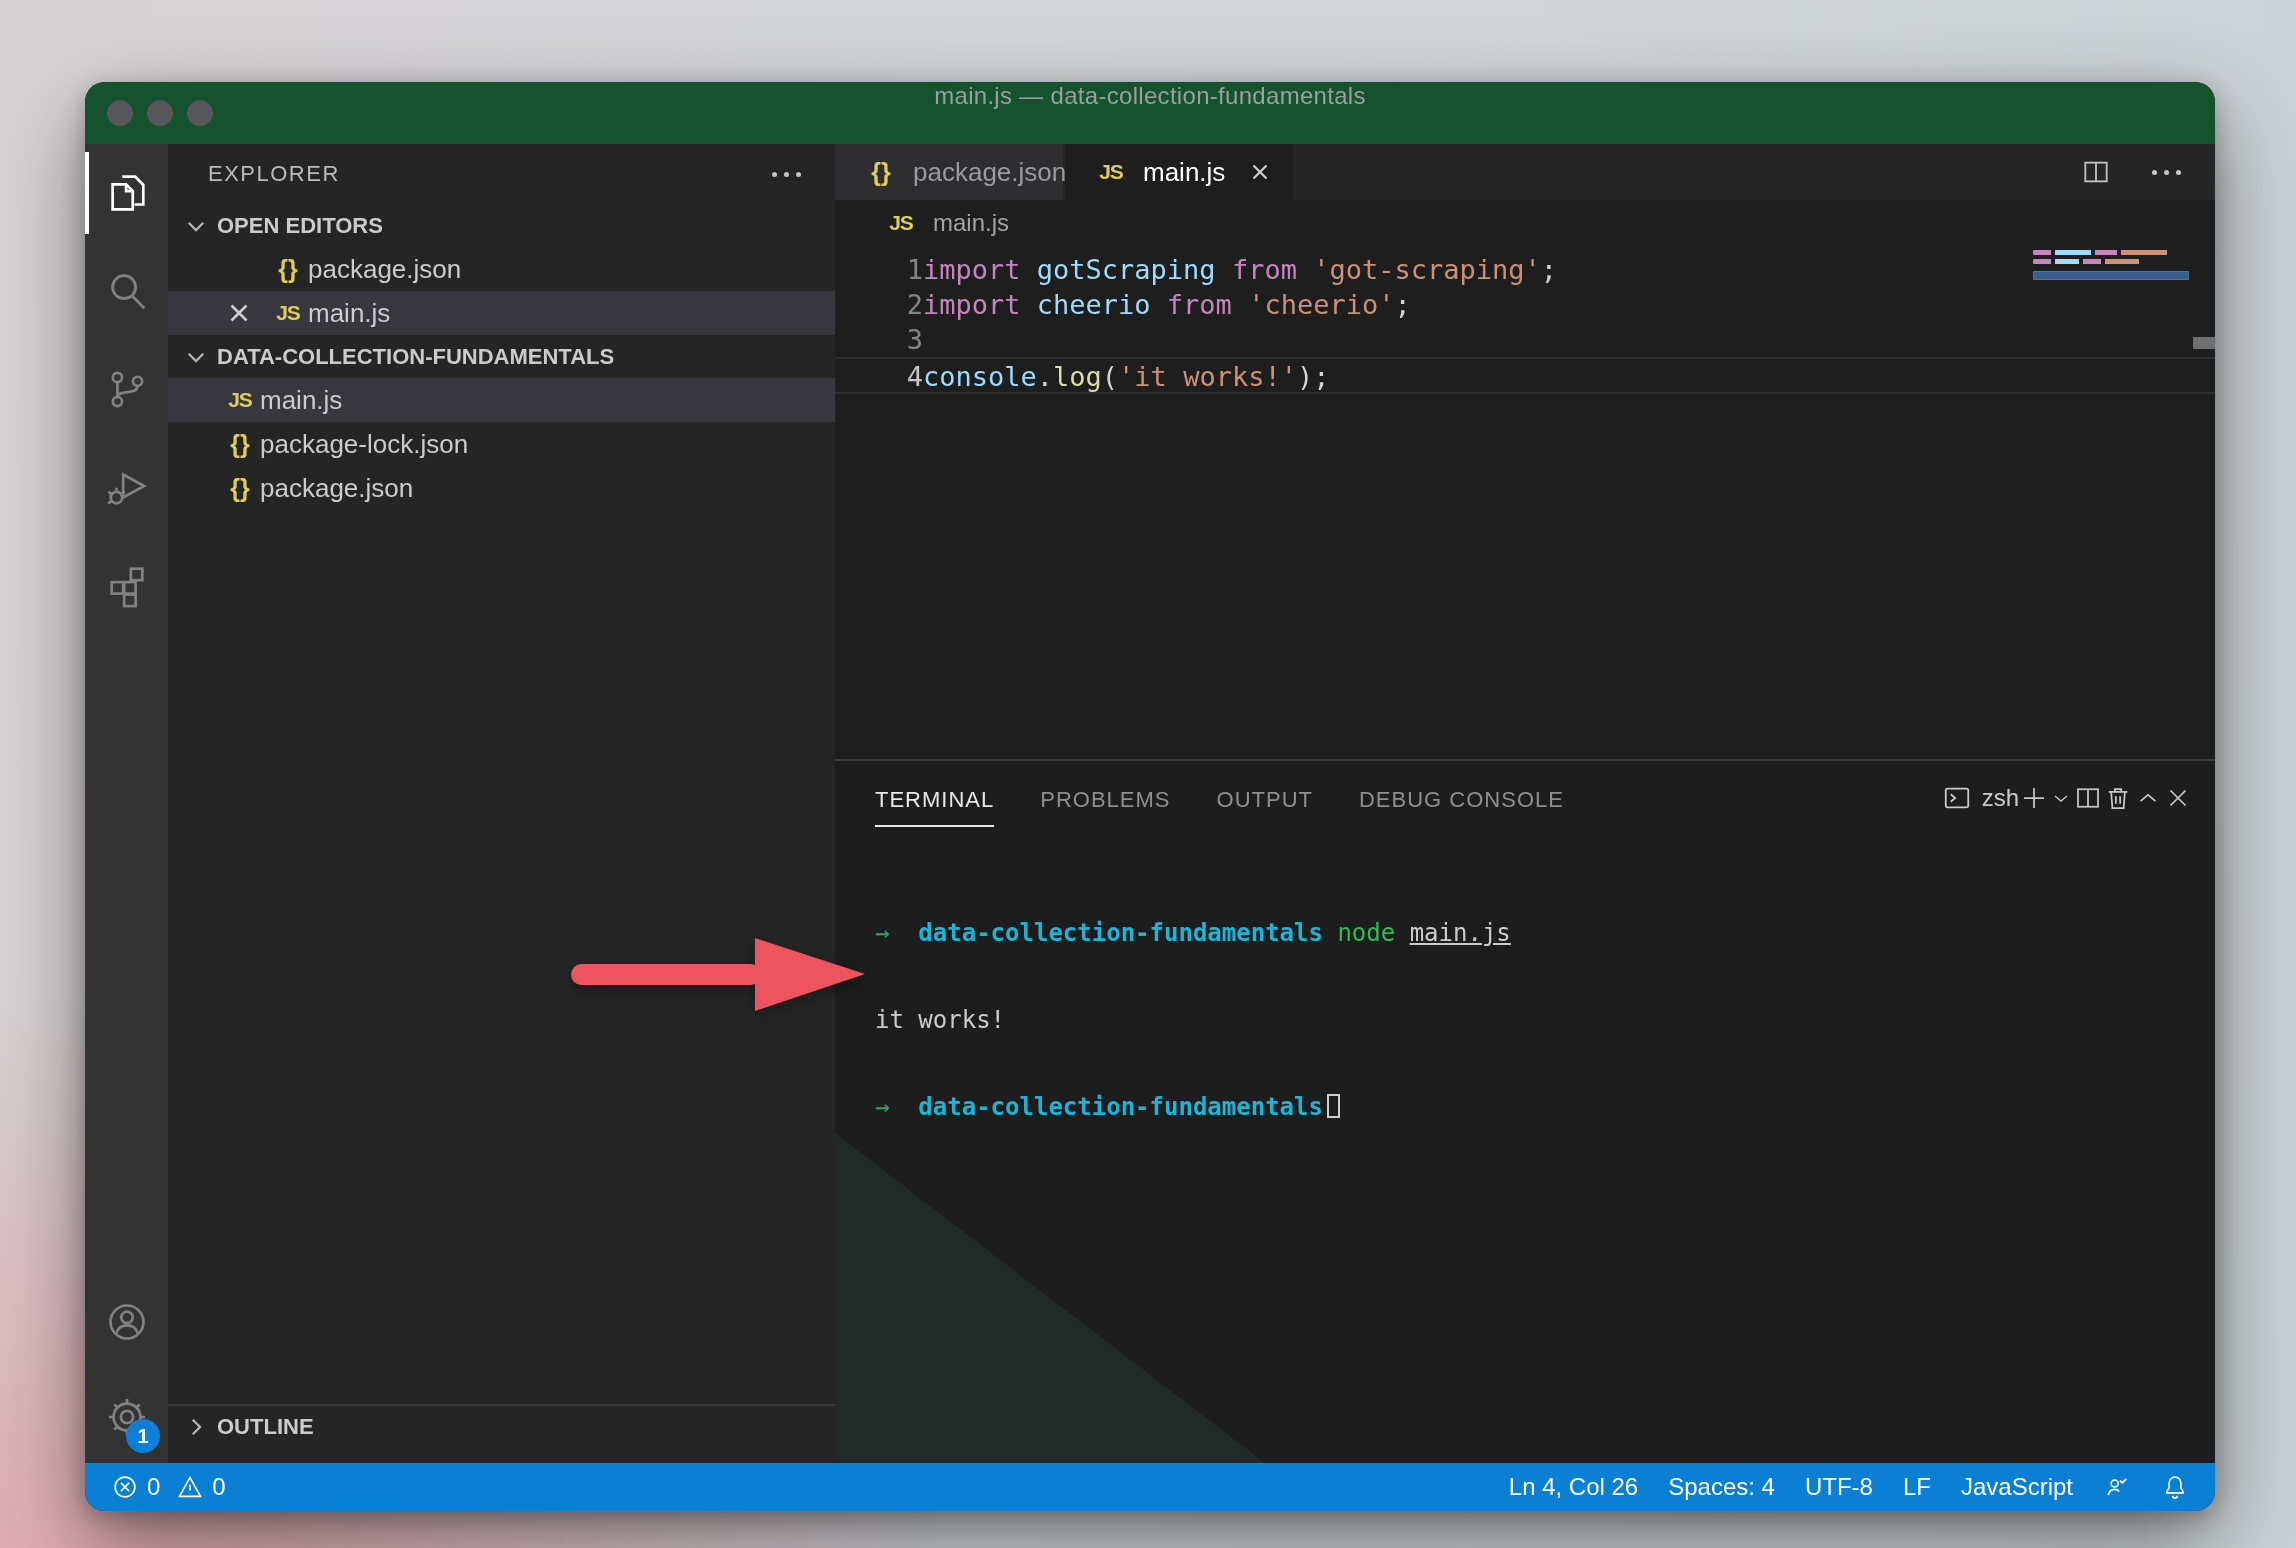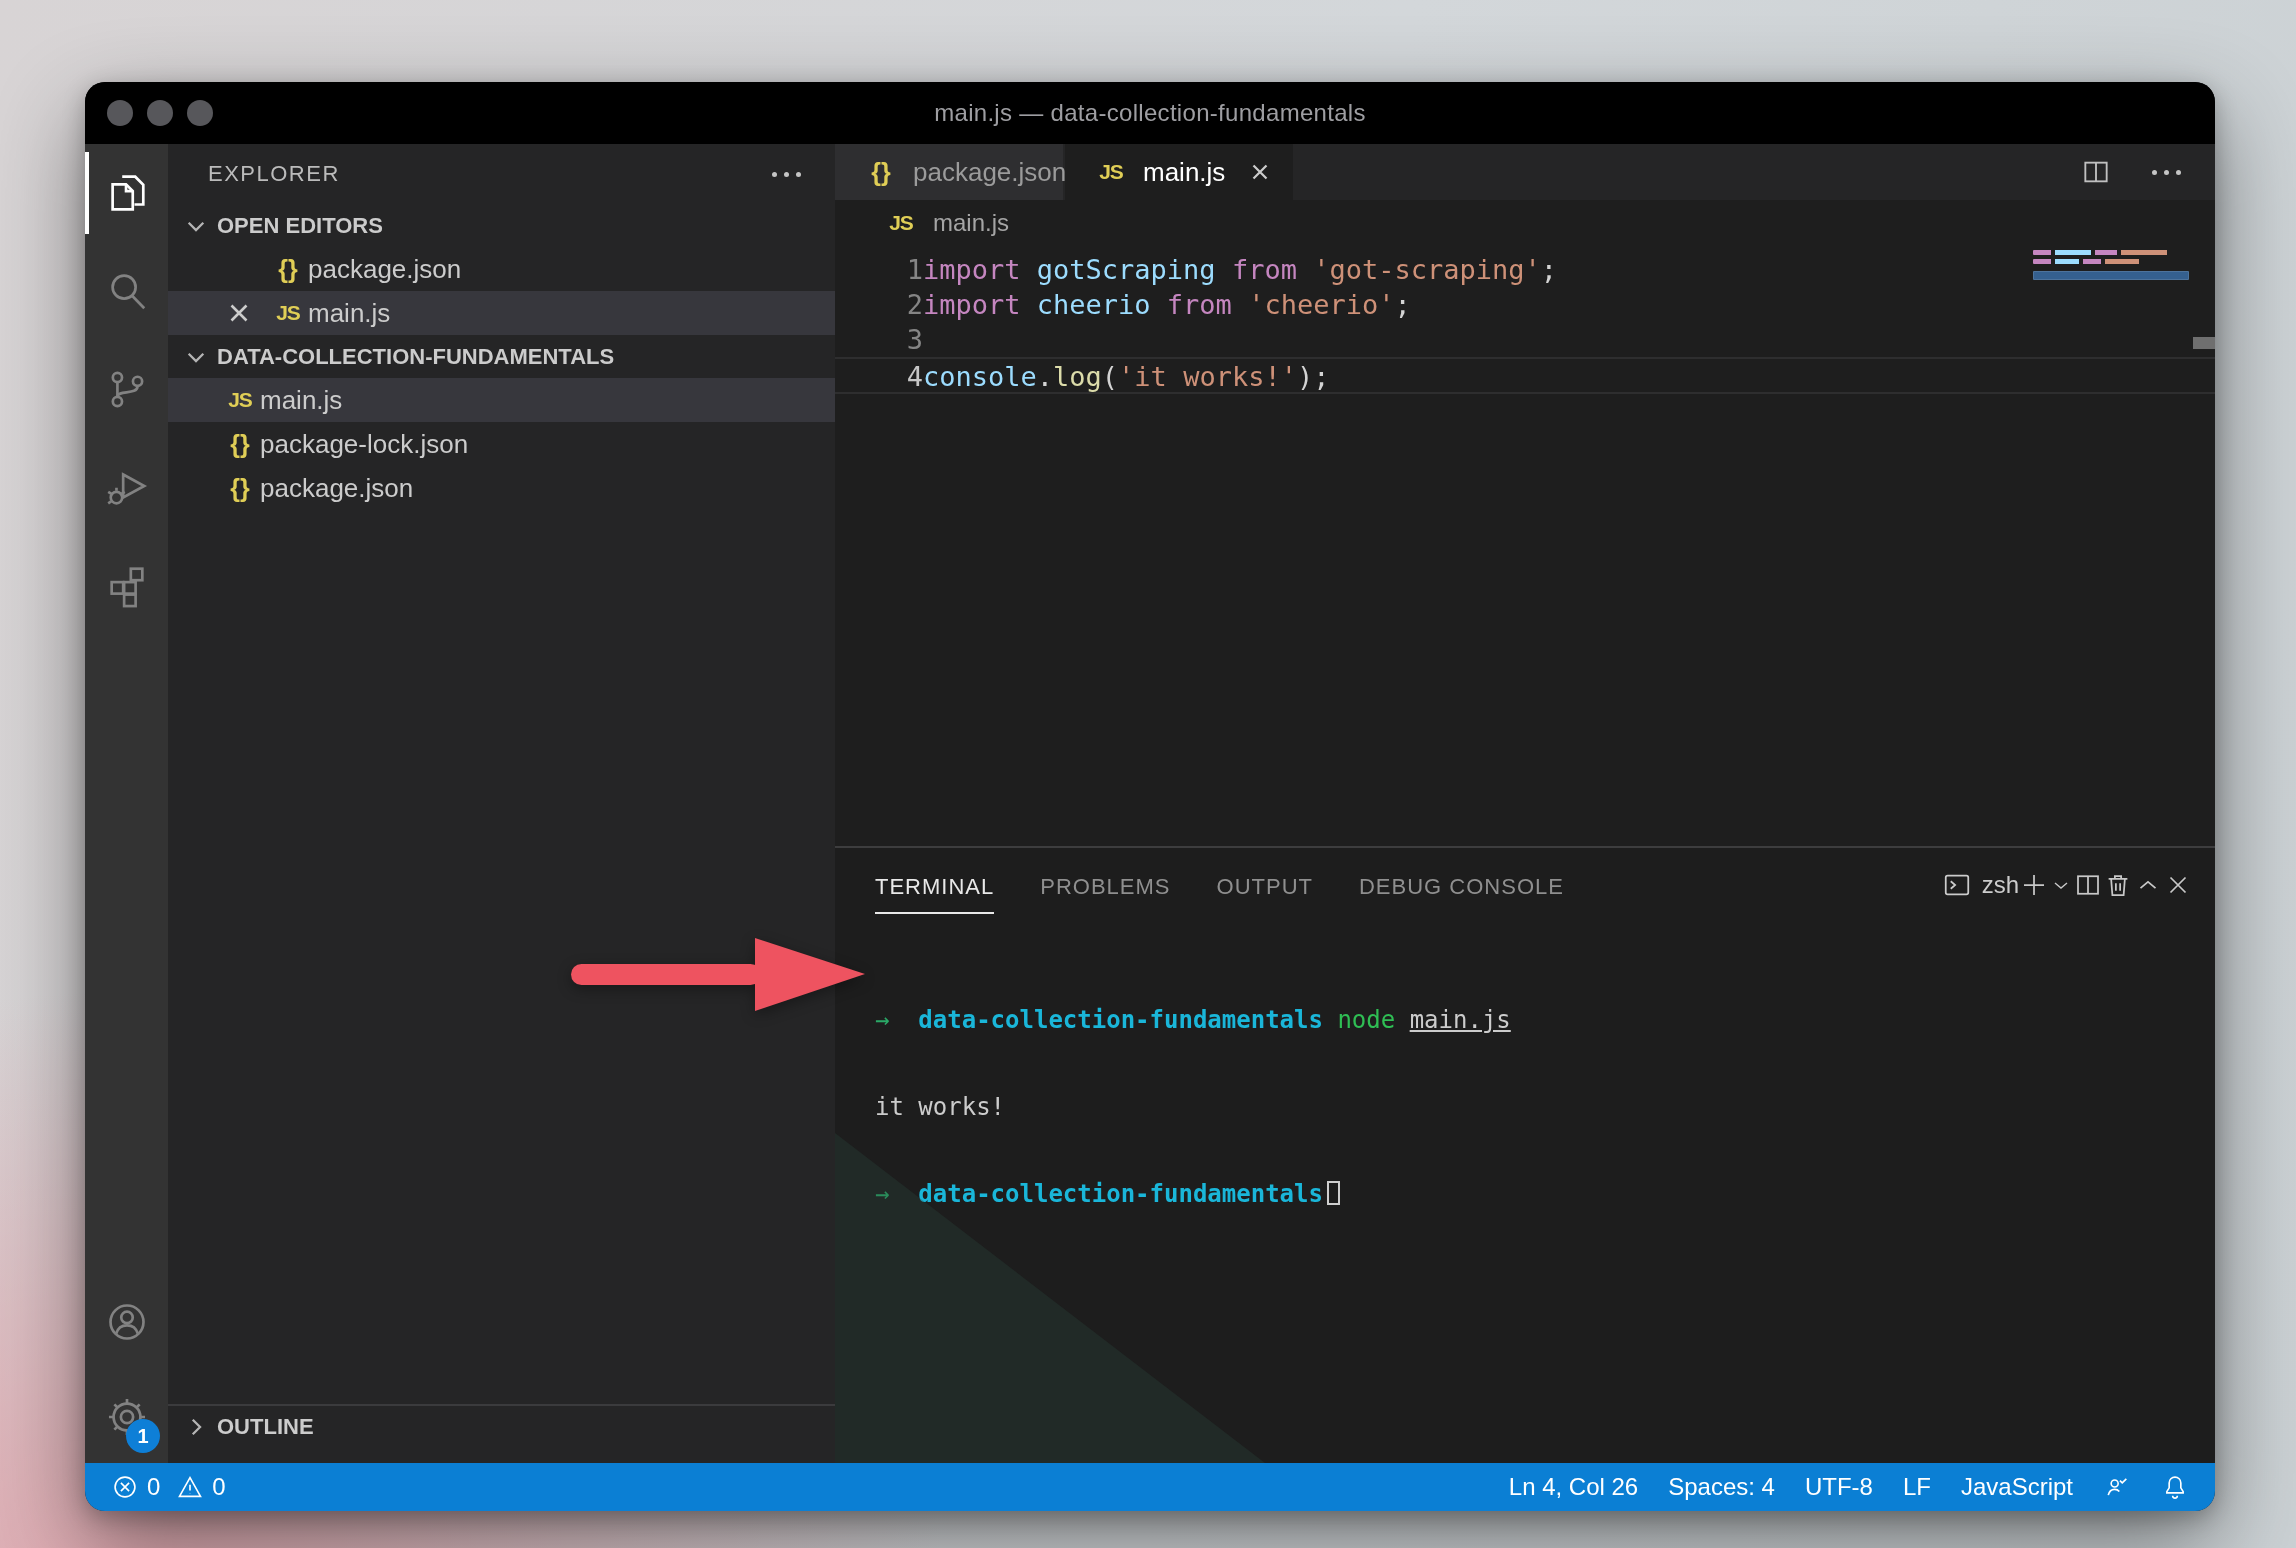--- a/index.html
+++ b/index.html
@@ -10,22 +10,22 @@
       radial-gradient(1300px 950px at 6% 102%, rgba(224,160,168,.85), rgba(224,160,168,0) 62%),
       linear-gradient(100deg,#d8d4d5 0%,#d3d7da 55%,#cbd1d4 100%);
     overflow:hidden; position:relative;
   }
   .window{
     position:absolute; left:85px; top:82px; width:2130px; height:1429px;
     border-radius:20px; background:#1e1e1e;
     box-shadow:0 34px 90px rgba(0,0,0,.45), 0 6px 22px rgba(0,0,0,.25);
   }
   
-  .titlebar{ position:absolute; left:0; top:0; right:0; height:62px; background:#000000;
-    border-radius:20px 20px 0 0; display:flex; align-items:center; }
+  .titlebar{ position:absolute; left:0; top:0; right:0; height:62px; background:#14532d;
+    border-radius:20px 20px 0 0; display:flex; }
   .lights{ position:absolute; left:22px; top:18px; display:flex; gap:14px; }
   .light{ width:26px; height:26px; border-radius:50%; background:#57575b; }
   .wtitle{ width:100%; text-align:center; font-size:24px; color:#9e9ea2; letter-spacing:.3px; }
   
   .main{ position:absolute; left:0; top:62px; right:0; bottom:48px; display:flex; }
   
   .activitybar{ width:83px; background:#333333; display:flex; flex-direction:column; color:#828282; flex:none; }
   .acell{ height:98px; display:flex; align-items:center; justify-content:center; position:relative; cursor:pointer; }
   .acell svg{ width:46px; height:46px; }
   .acell.active{ color:#ffffff; }
@@ -73,21 +73,21 @@
   .tk-str{ color:var(--c-str); } .tk-fg{ color:var(--c-fg); }
   
   .minimap{ position:absolute; top:4px; right:26px; width:156px; }
   .mm{ height:5px; margin-bottom:4px; border-radius:1px; }
   .mm1{ width:140px; background:linear-gradient(90deg,var(--c-kw) 0 18px,transparent 18px 22px,var(--c-var) 22px 58px,transparent 58px 62px,var(--c-kw) 62px 84px,transparent 84px 88px,var(--c-str) 88px 134px,transparent 134px); }
   .mm2{ width:112px; background:linear-gradient(90deg,var(--c-kw) 0 18px,transparent 18px 22px,var(--c-var) 22px 46px,transparent 46px 50px,var(--c-kw) 50px 68px,transparent 68px 72px,var(--c-str) 72px 106px,transparent 106px); }
   .mm4{ width:156px; height:9px; margin-top:7px; background:#35608f; border-radius:1px;
     box-shadow:inset 0 0 0 1px rgba(255,255,255,.12); }
   .ruler-mark{ position:absolute; top:91px; right:0; width:22px; height:12px; background:#6f6f6f; }
   
-  .panel{ height:617px; border-top:2px solid #3d3d3e; background:#1d1d1d; position:relative; flex:none; }
+  .panel{ height:704px; border-top:2px solid #3d3d3e; background:#1d1d1d; position:relative; flex:none; }
   .panel::after{ content:""; position:absolute; left:0; bottom:0; width:430px; height:330px;
     background:rgba(44,72,63,.30); clip-path:polygon(0 0,100% 100%,0 100%); pointer-events:none; }
   .ptabs{ display:flex; gap:46px; padding:26px 0 0 40px; font-size:22px; letter-spacing:1px; color:#8f8f8f; }
   .ptab{ padding-bottom:12px; cursor:pointer; }
   .ptab.active{ color:#e8e8e8; border-bottom:2px solid #e8e8e8; }
   .pactions{ position:absolute; top:22px; right:22px; display:flex; align-items:center; color:#c8c8c8; }
   .pactions svg{ width:30px; height:30px; cursor:pointer; }
   .zsh{ display:flex; align-items:center; gap:10px; font-size:24px; color:#cccccc; cursor:pointer; }
   .term{ position:absolute; left:40px; top:100px; font-family:"DejaVu Sans Mono","Liberation Mono",monospace;
     font-size:24px; line-height:29px; white-space:pre; }

